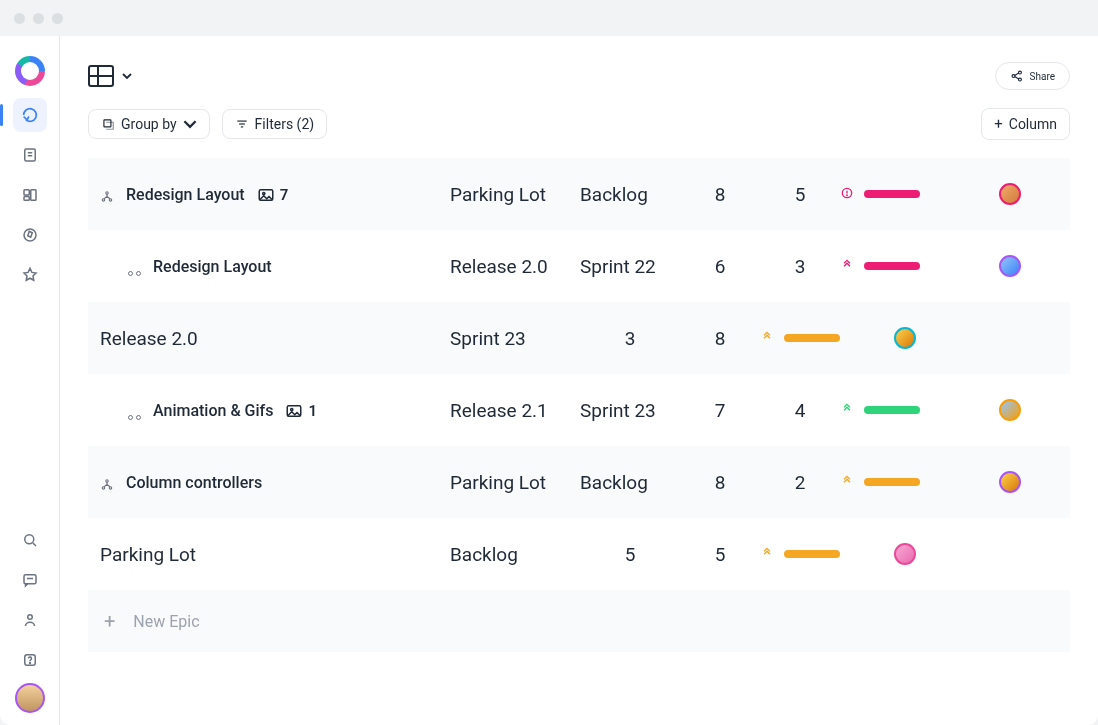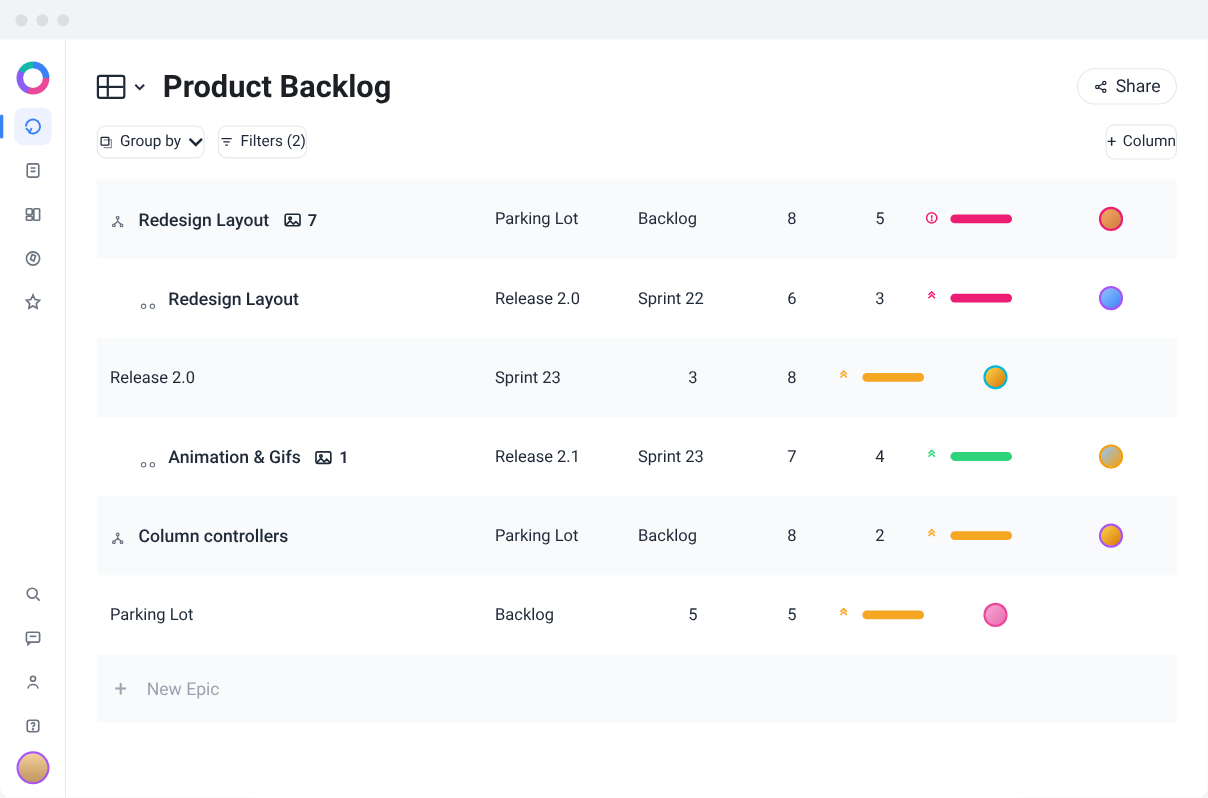--- a/index.html
+++ b/index.html
@@ -98,32 +98,32 @@
       font-size: 28px;
       font-weight: 700;
       color: #1c1f23;
     }
     .share-btn {
       margin-left: auto;
       display: flex; align-items: center; gap: 6px;
       border: 1px solid #e5e7eb;
       padding: 6px 14px;
       border-radius: 18px;
-      font-size: 16px;
+      font-size: 10px;
       color: #1f2937;
       background: #fff;
     }
     .controls-row {
       display: flex; align-items: center; gap: 12px;
       margin-top: 18px;
     }
     .pill-btn {
       display: flex; align-items: center; gap: 6px;
       border: 1px solid #e5e7eb;
-      padding: 6px 0;
+      padding: 6px 12px;
       border-radius: 8px;
       font-size: 14px;
       color: #1f2937;
       background: #fff;
     }
     .pill-btn svg { width:14px; height:14px; }
     .add-col { margin-left: auto; }
     .table-container {
       margin-top: 18px;
       display: flex;
@@ -160,21 +160,21 @@
     .branch-icon { color:#6b7280; display:flex; }
     .branch-icon svg { width:14px; height:14px; }
     .dots { display:flex; gap:3px; }
     .dots span { width:5px; height:5px; border:1.3px solid #6b7280; border-radius:50%; }
     .dot-single { width:6px; height:6px; border:1.4px solid #6b7280; border-radius:50%; }
     .img-badge {
       display:flex; align-items:center; gap:5px;
       font-size:15px; font-weight:600; color:#1f2937;
     }
     .img-badge svg { width:18px; height:18px; }
-    .td { font-size:15px; color:#1f2937; }
+    .td { font-size:19px; color:#1f2937; }
     .td.center { text-align:center; }
     .importance { display:flex; align-items:center; gap:10px; }
     .imp-bar { height:8px; width:56px; border-radius:5px; }
     .pink { background:#ec1d72; }
     .orange { background:#f5a623; }
     .green { background:#2fd37a; }
     .imp-icon { color:#ec1d72; }
     .imp-icon.o { color:#f5a623; }
     .imp-icon.g { color:#2fd37a; }
     .imp-icon svg { width:14px; height:14px; }
@@ -272,21 +272,20 @@
     </div>
     <div class="avatar-sm"></div>
   </div>
 
   <div class="main">
     <div class="header-row">
       <div class="view-icon"></div>
       <svg class="chevron-sm" width="10" height="10" viewBox="0 0 10 10">
           <path d="M1 3l4 4 4-4" stroke="currentColor" stroke-width="1.8" fill="none"></path>
         </svg>
-      <div class="title">Product Backlog</div>
       <div class="share-btn">
         <svg width="14" height="14" viewBox="0 0 24 24" fill="none" stroke="#1f2937" stroke-width="2">
             <circle cx="6" cy="12" r="2.5"></circle>
             <circle cx="17" cy="6" r="2.5"></circle>
             <circle cx="17" cy="18" r="2.5"></circle>
             <line x1="8" y1="11" x2="15" y2="7"></line>
             <line x1="8" y1="13" x2="15" y2="17"></line>
           </svg>
         <span>Share</span>
       </div>

